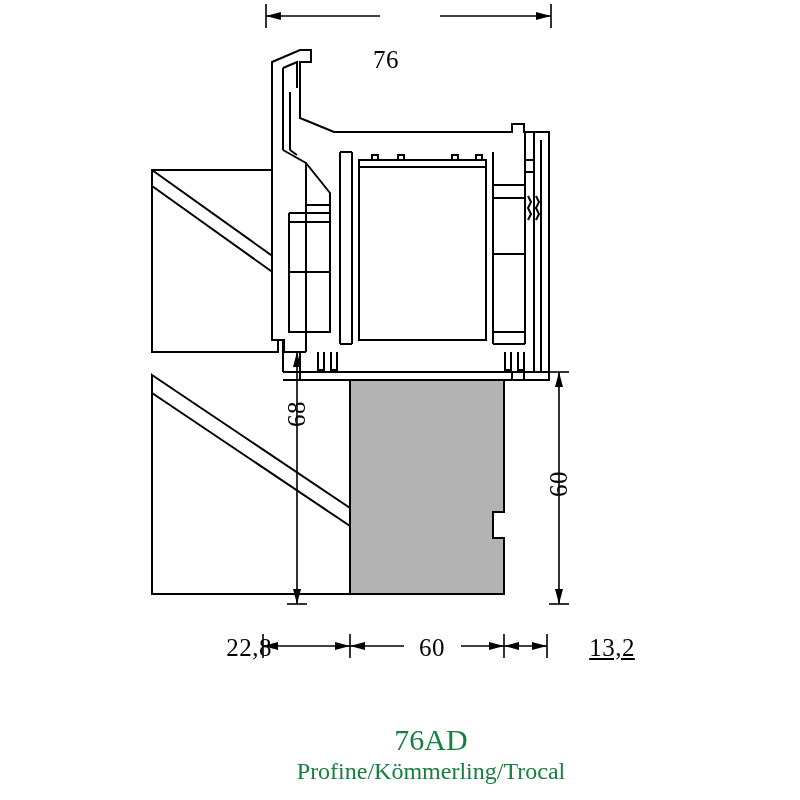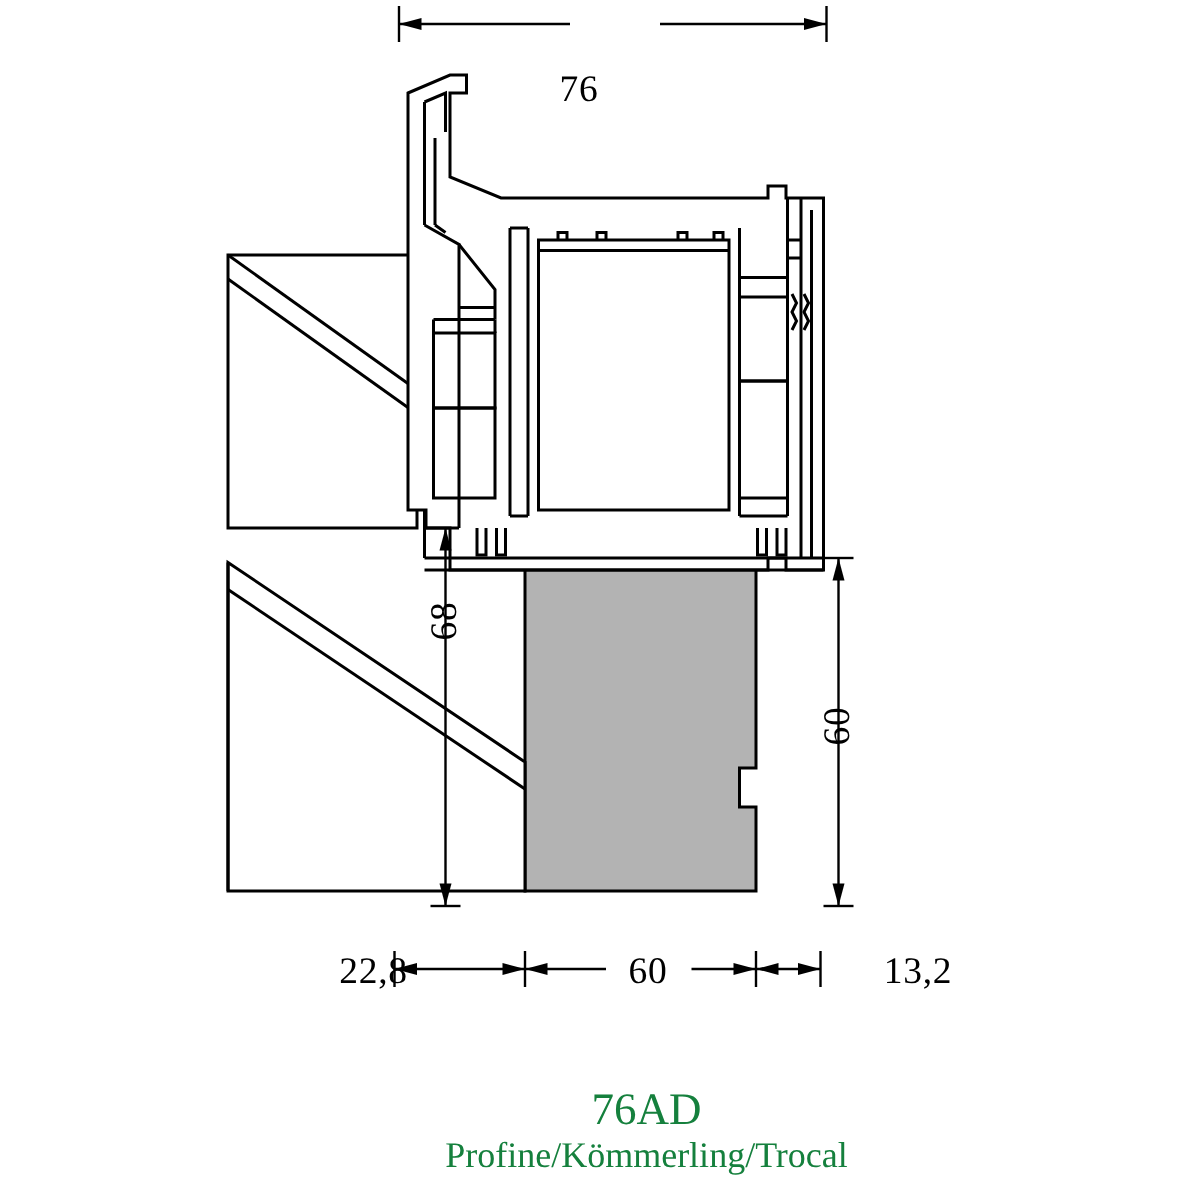--- a/index.html
+++ b/index.html
@@ -235,18 +235,18 @@
   <div class="dim-label" style="left:386px; top:2px; transform:translate(-50%,0);margin-top:44px;">76</div>
 
   <div class="dim-label vert" style="left:297px; top:414px; transform:translate(-50%,-50%) rotate(-90deg);">68</div>
 
   <div class="dim-label vert" style="left:559px; top:484px; transform:translate(-50%,-50%) rotate(-90deg);">60</div>
 
   <div class="dim-label" style="left:213px; top:634px; transform:translate(-50%,0);margin-left:36px;">22,8</div>
 
   <div class="dim-label" style="left:432px; top:634px; transform:translate(-50%,0);">60</div>
 
-  <div class="dim-label" style="left:612px; top:634px; transform:translate(-50%,0);">13,2</div>
+  <div class="dim-label" style="left:612px; top:634px; transform:translate(-50%,0);text-decoration:underline;">13,2</div>
 
   <div class="caption" id="caption-title">76AD</div>
   <div class="caption" id="caption-sub">Profine/Kömmerling/Trocal</div>
 
 </div>
 
 </body></html>

